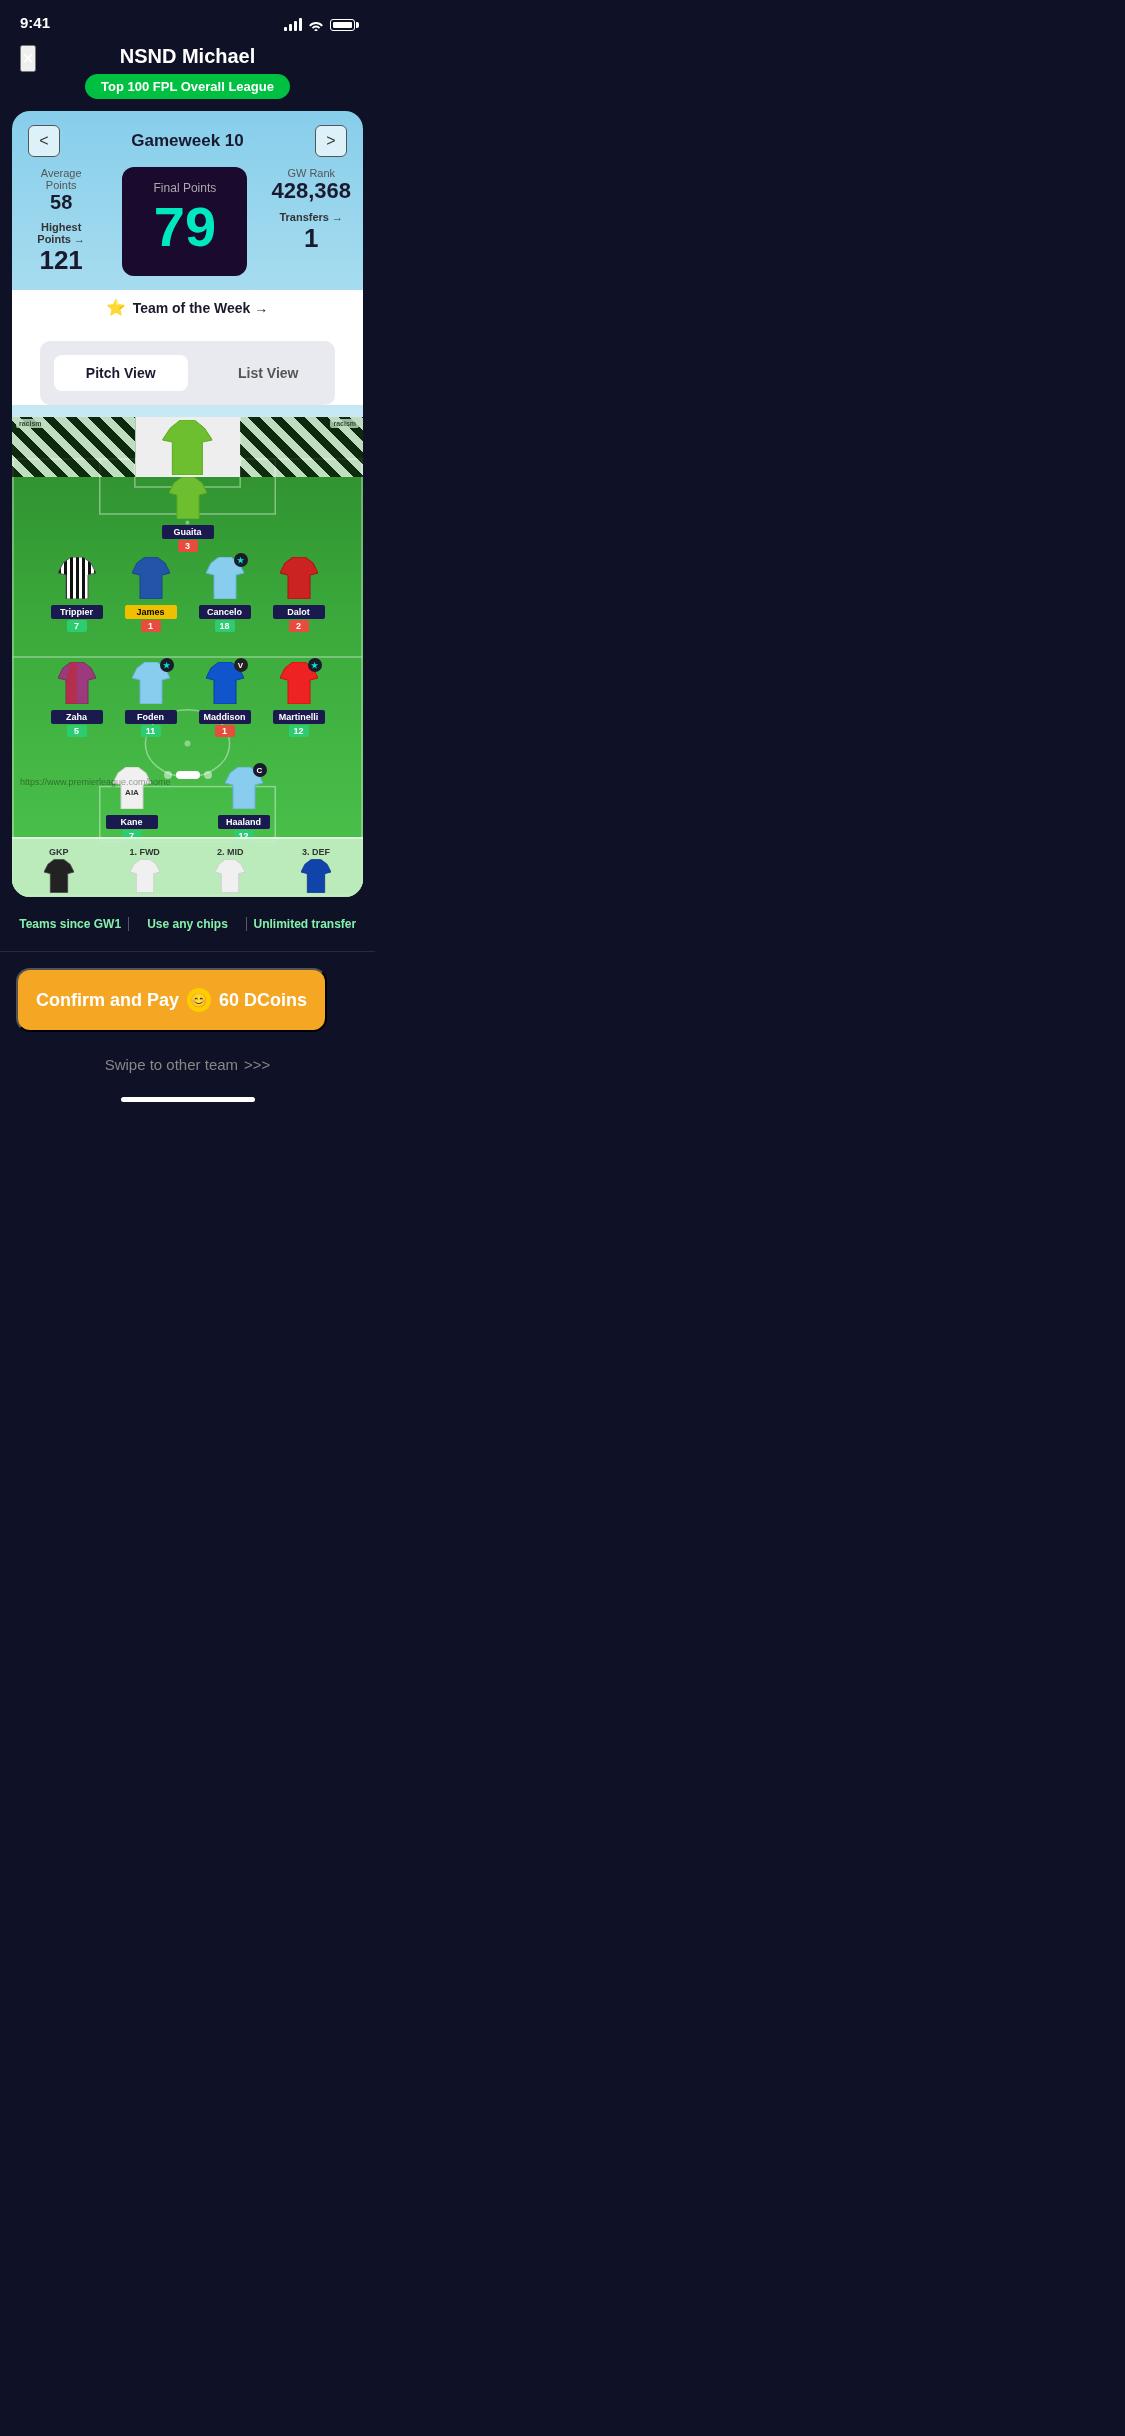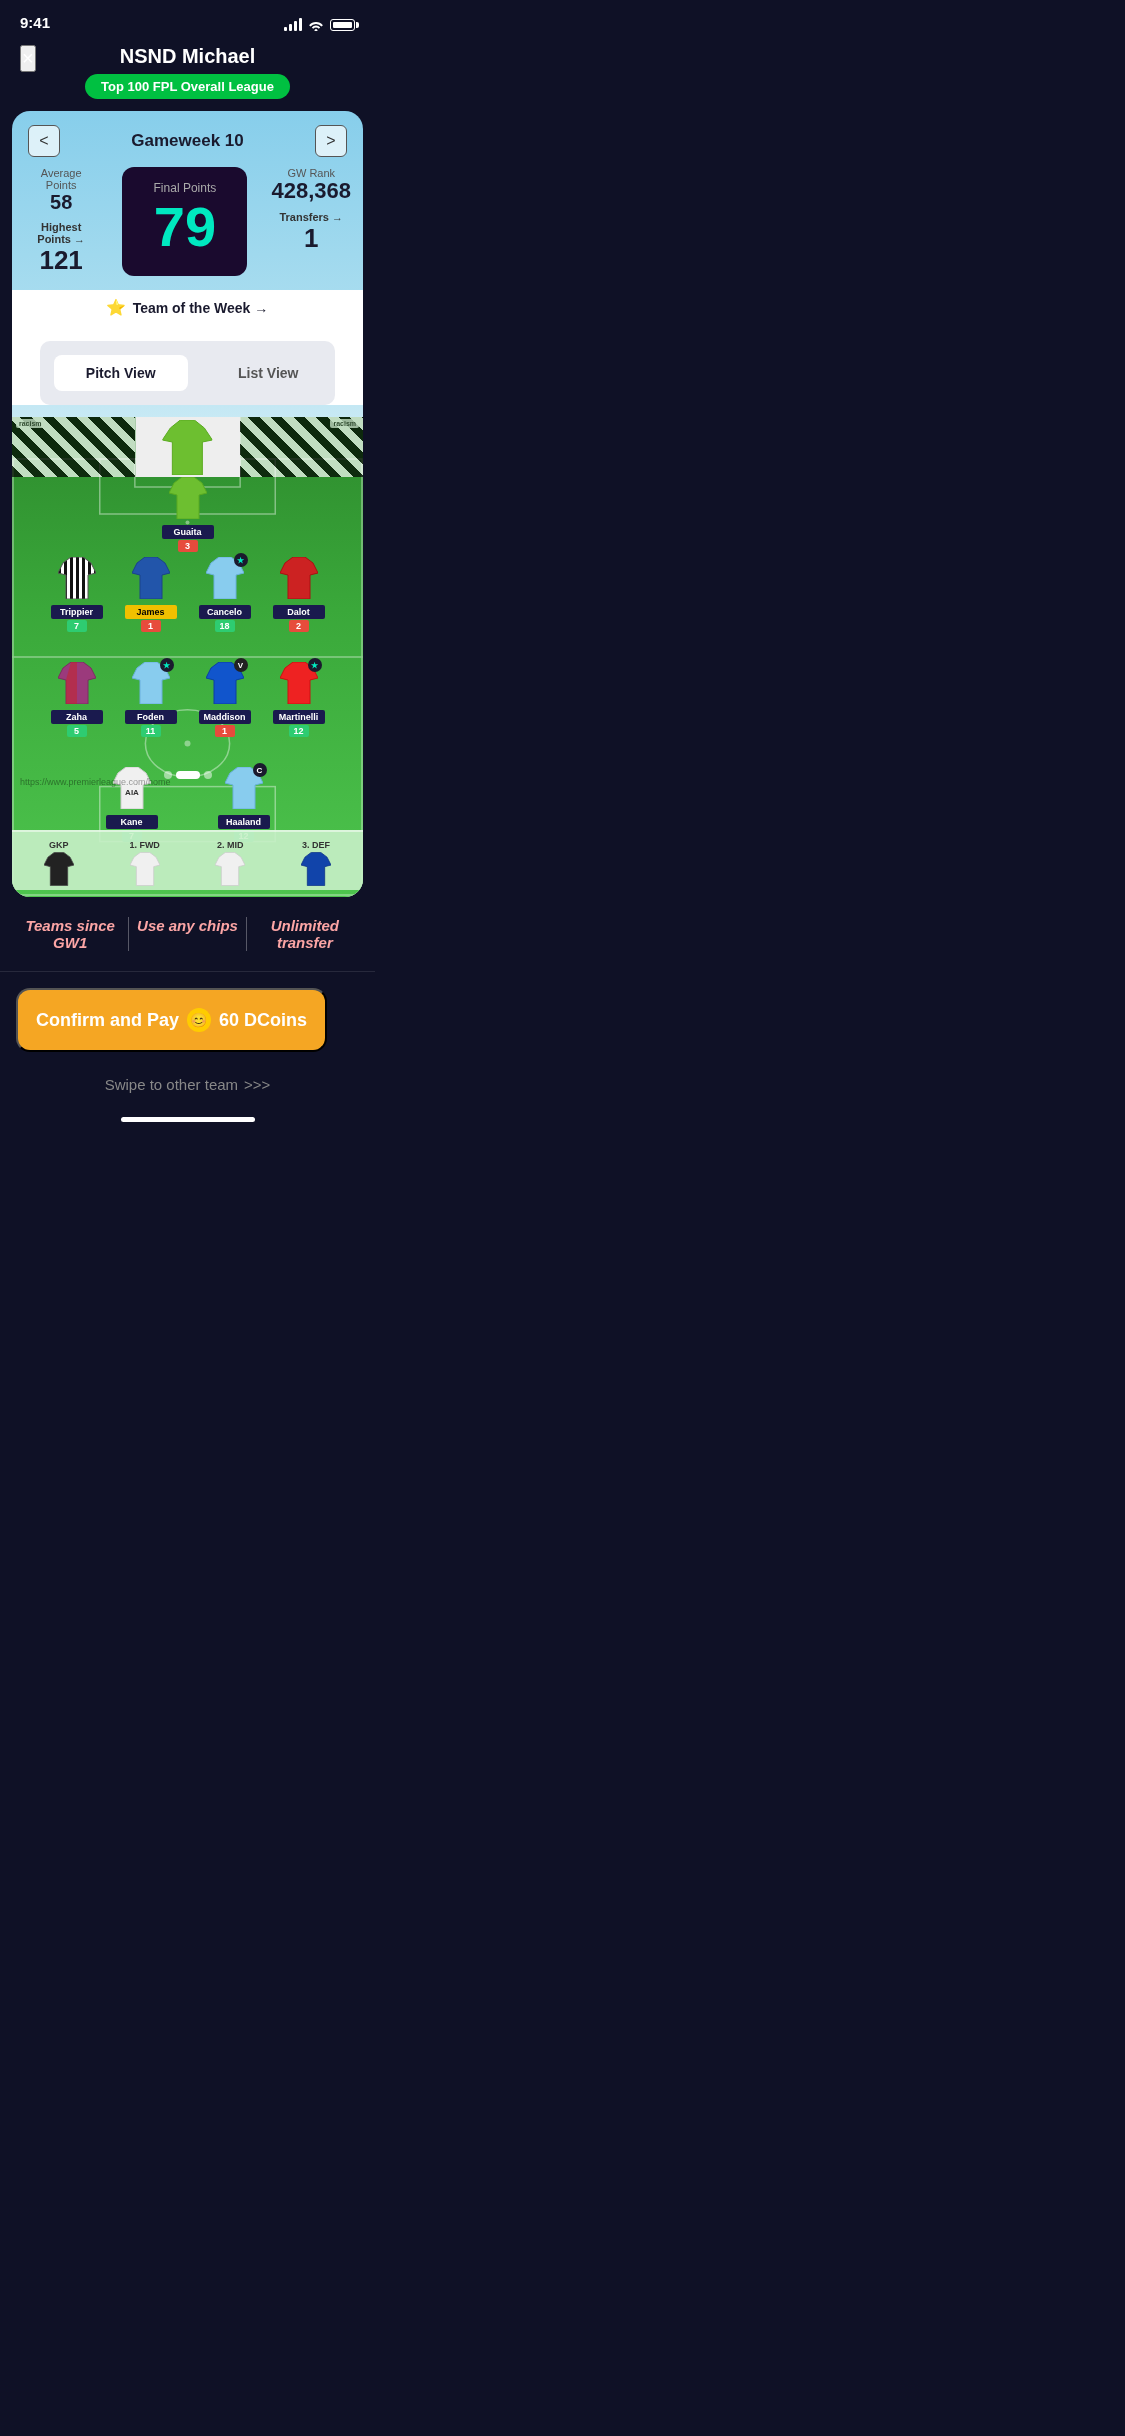--- a/index.html
+++ b/index.html
@@ -364,21 +364,21 @@
       font-weight: 900;
       color: #00e8c0;
       display: flex;
       align-items: center;
       justify-content: center;
     }
 
     
     .bench-area {
       position: absolute;
-      bottom: 7px;
+      bottom: 0;
       left: 0; right: 0;
       background: rgba(200, 240, 200, 0.9);
       padding: 8px 4px 4px;
       display: flex;
       justify-content: space-around;
       border-top: 2px solid rgba(255,255,255,0.5);
     }
 
     .bench-item {
       display: flex;
@@ -395,26 +395,25 @@
 
     
     .features-row {
       display: flex;
       justify-content: space-around;
       padding: 20px 16px;
       border-bottom: 1px solid rgba(255,255,255,0.1);
     }
     .feature-item {
       text-align: center;
-      font-size: 15px;
-      font-weight: 700;
-      color: #fca5a5;
+      font-size: 12px;
+      font-weight: 700;
+      color: #86efac;
       flex: 1;
       position: relative;
-      font-style: italic;
     }
     .feature-divider {
       width: 1px;
       background: rgba(255,255,255,0.3);
       margin: 0 4px;
     }
 
     
     .cta-btn {
       margin: 16px 16px;

